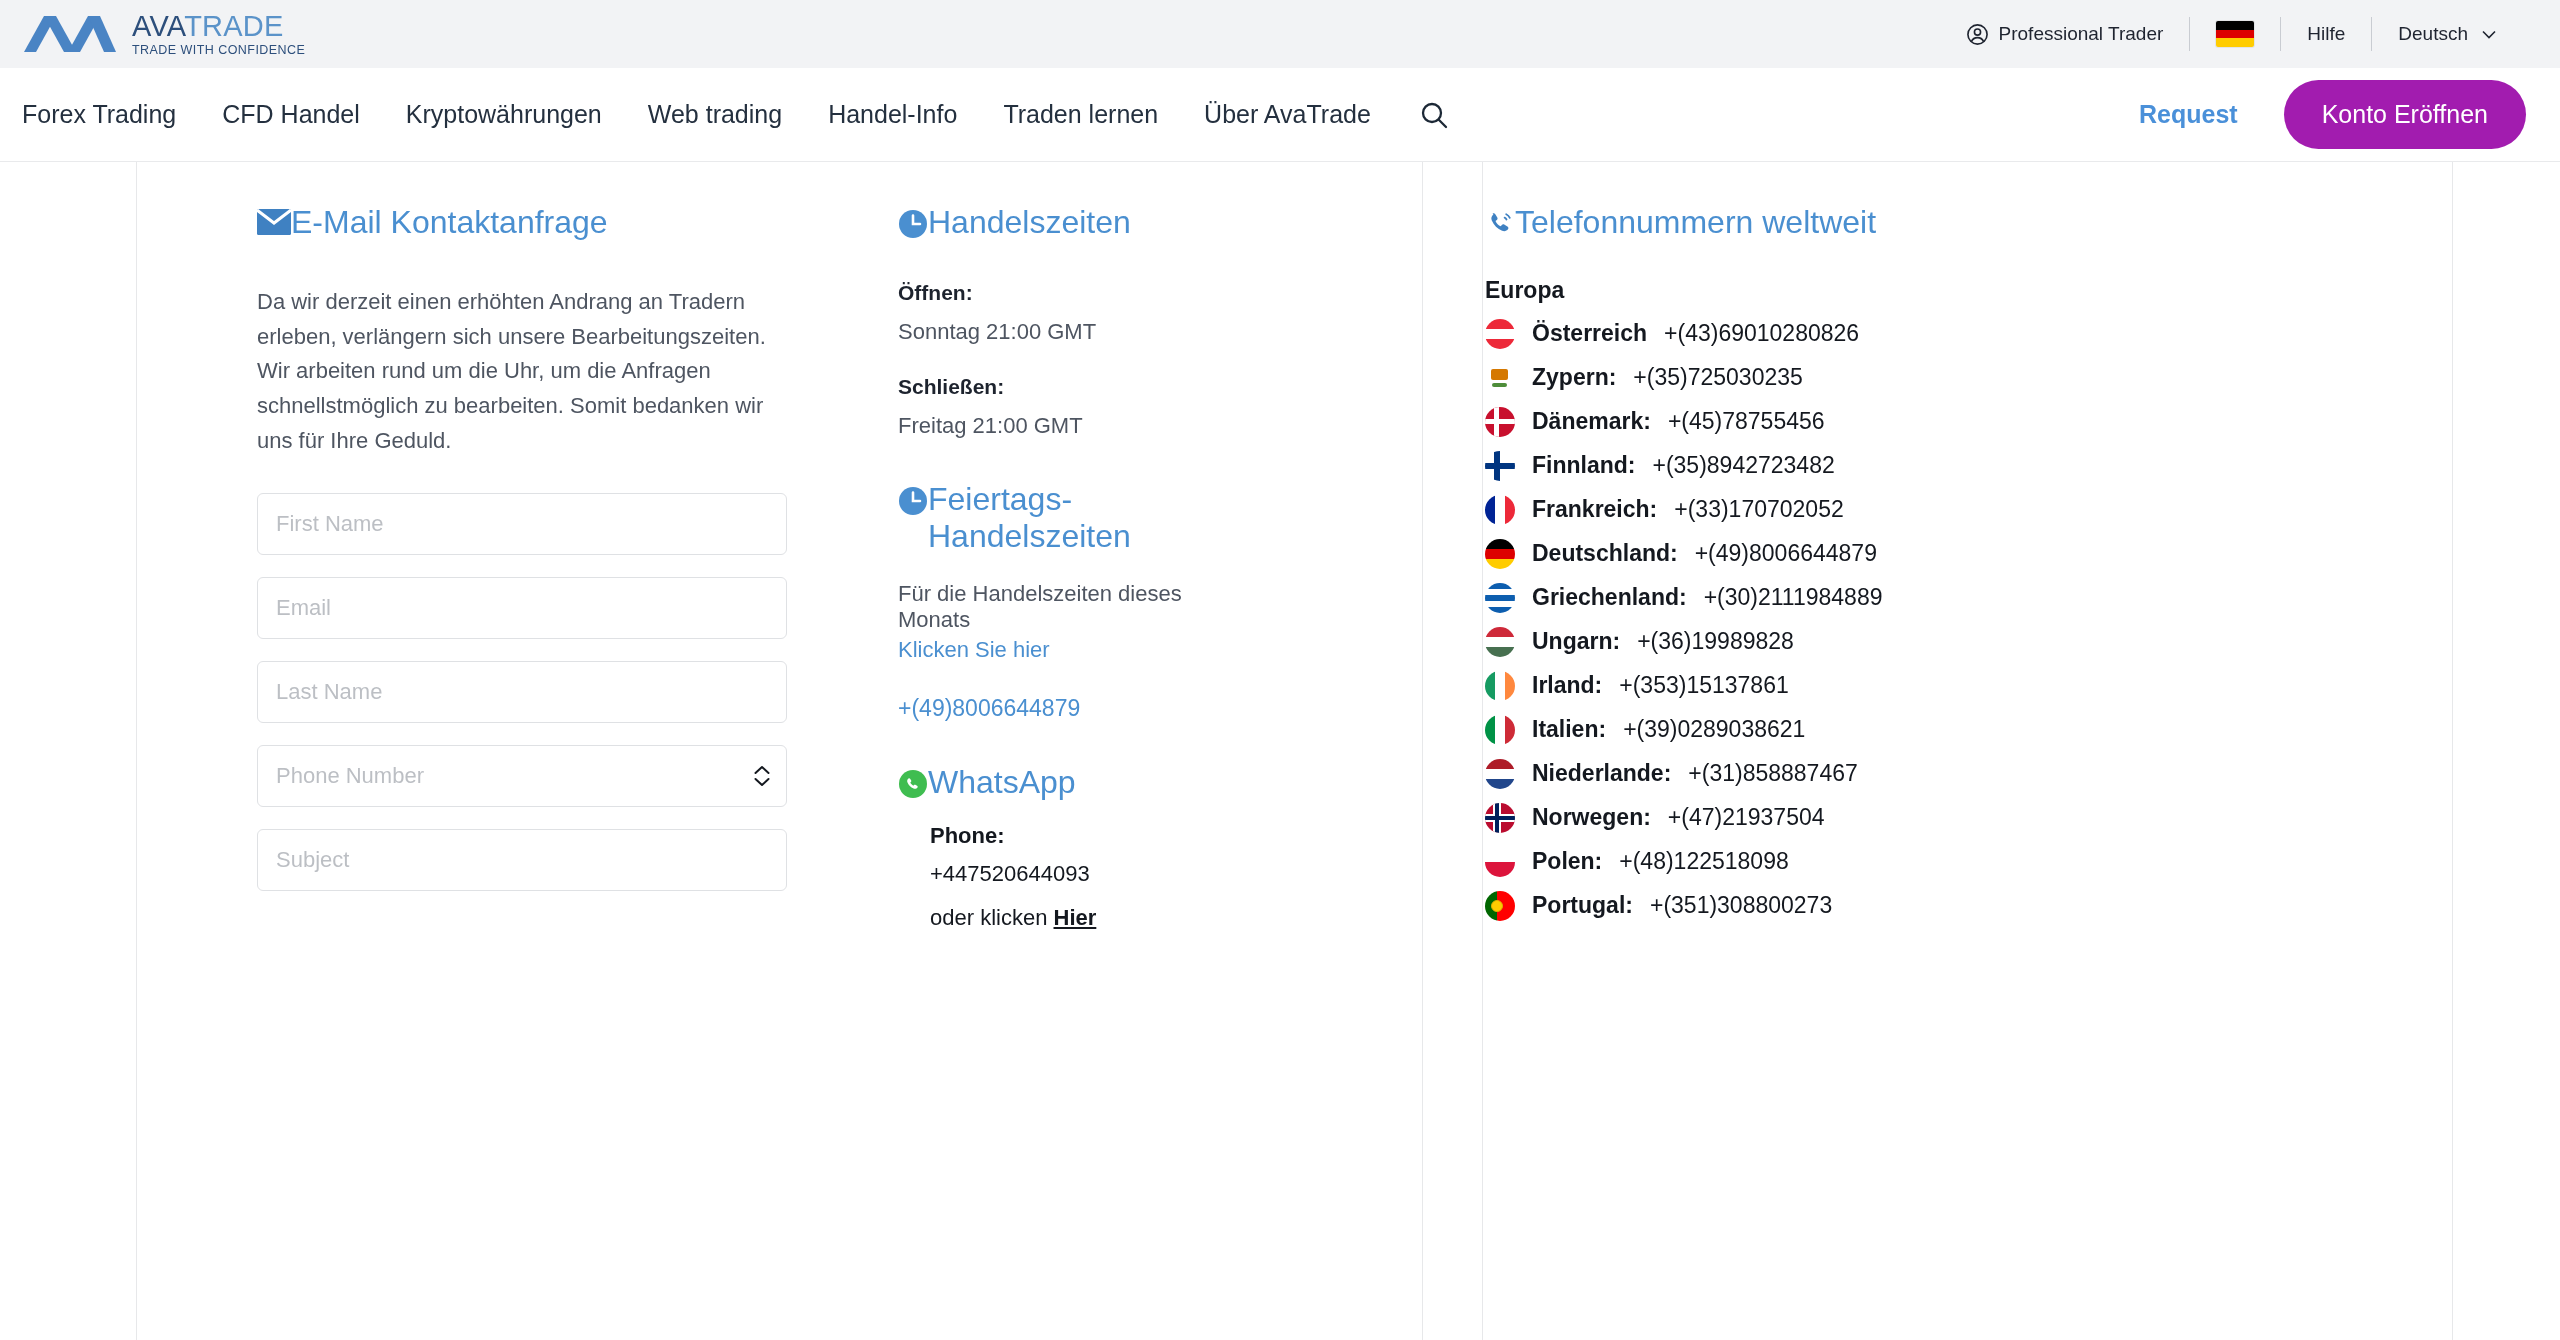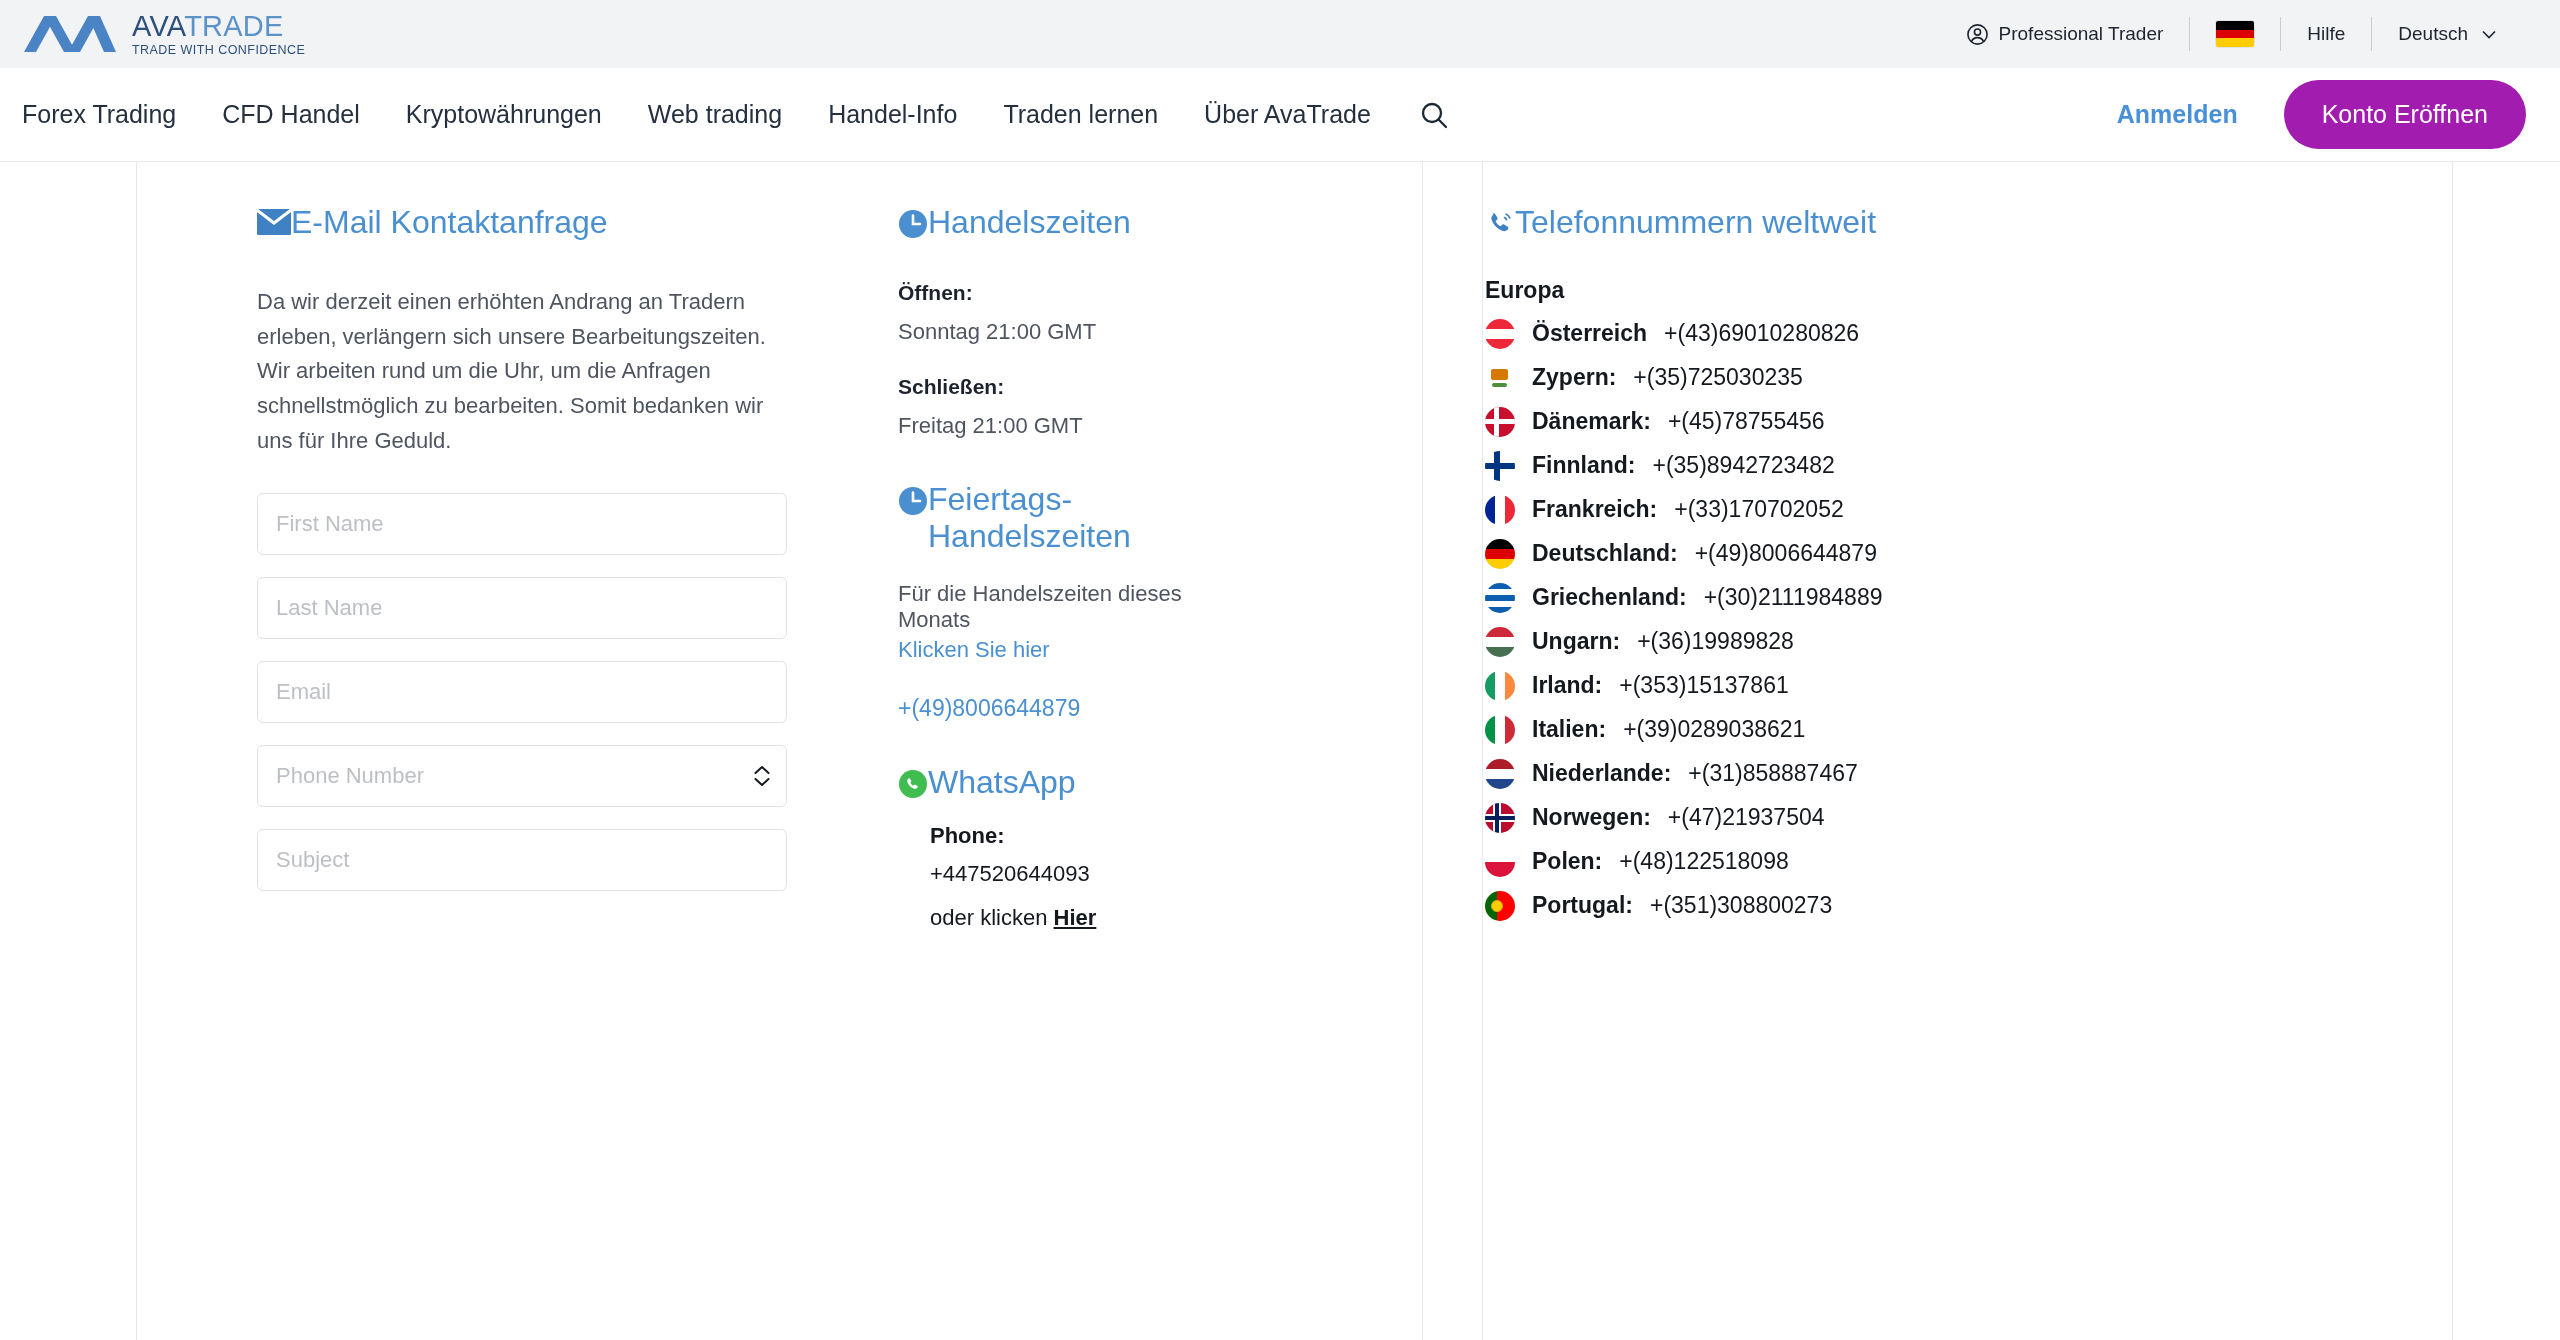--- a/index.html
+++ b/index.html
@@ -233,21 +233,21 @@
     <div class="nav-link">Traden lernen</div>
     <div class="nav-link">Über AvaTrade</div>
     <div class="search-btn">
       <svg width="30" height="30" viewBox="0 0 30 30" fill="none" stroke="#1c2836" stroke-width="2.3">
         <circle cx="13" cy="13" r="9"></circle>
           <path d="M19.8 19.8 L27 27" stroke-linecap="round"></path>
       </svg>
     </div>
   </div>
   <div class="nav-right">
-    <div class="signin">Anmelden</div>
+    <div class="signin">Request</div>
     <button class="cta">Konto Eröffnen</button>
   </div>
 </div>
 
 <div class="content">
   <div class="vline l0"></div>
   <div class="vline l1"></div>
   <div class="vline l2"></div>
   <div class="vline l3"></div>
 
@@ -262,25 +262,25 @@
 
     <p class="body-p">Da wir derzeit einen erhöhten Andrang an Tradern erleben, verlängern sich unsere Bearbeitungszeiten. Wir arbeiten rund um die Uhr, um die Anfragen schnellstmöglich zu bearbeiten. Somit bedanken wir uns für Ihre Geduld.</p>
 
     <div class="form">
 
       <div class="field">
         <input type="text" value="" placeholder="First Name" style="">
       </div>
 
       <div class="field">
+        <input type="text" value="" placeholder="Email" style="">
+      </div>
+
+      <div class="field">
         <input type="text" value="" placeholder="Last Name" style="">
-      </div>
-
-      <div class="field">
-        <input type="text" value="" placeholder="Email" style="">
       </div>
 
       <div class="field">
         <input type="text" value="" placeholder="Phone Number" style="">
         <span class="spinner">
           <svg width="16" height="9" viewBox="0 0 16 9">
               <path d="M1.5 7.5 L8 1.5 L14.5 7.5" stroke="#14181f" stroke-width="2" fill="none" stroke-linecap="round" stroke-linejoin="round"></path>
             </svg>
           <svg width="16" height="9" viewBox="0 0 16 9">
               <path d="M1.5 1.5 L8 7.5 L14.5 1.5" stroke="#14181f" stroke-width="2" fill="none" stroke-linecap="round" stroke-linejoin="round"></path>

